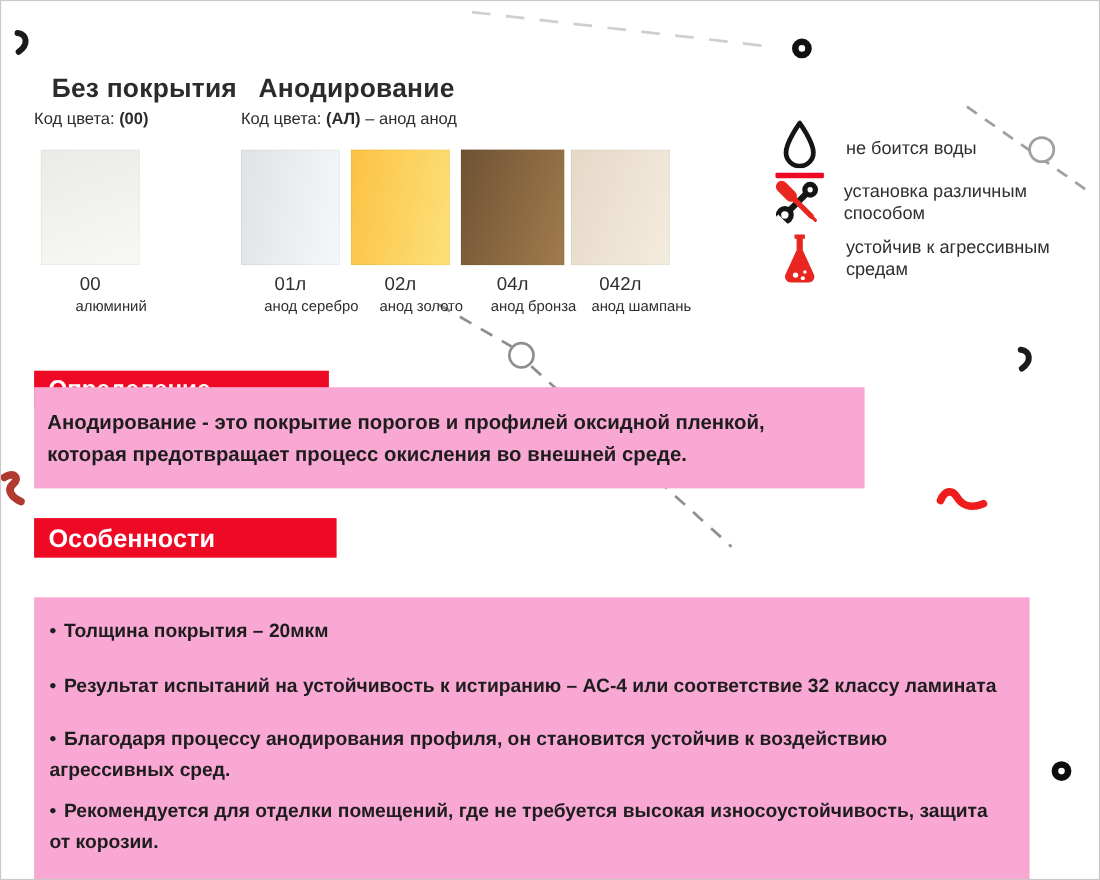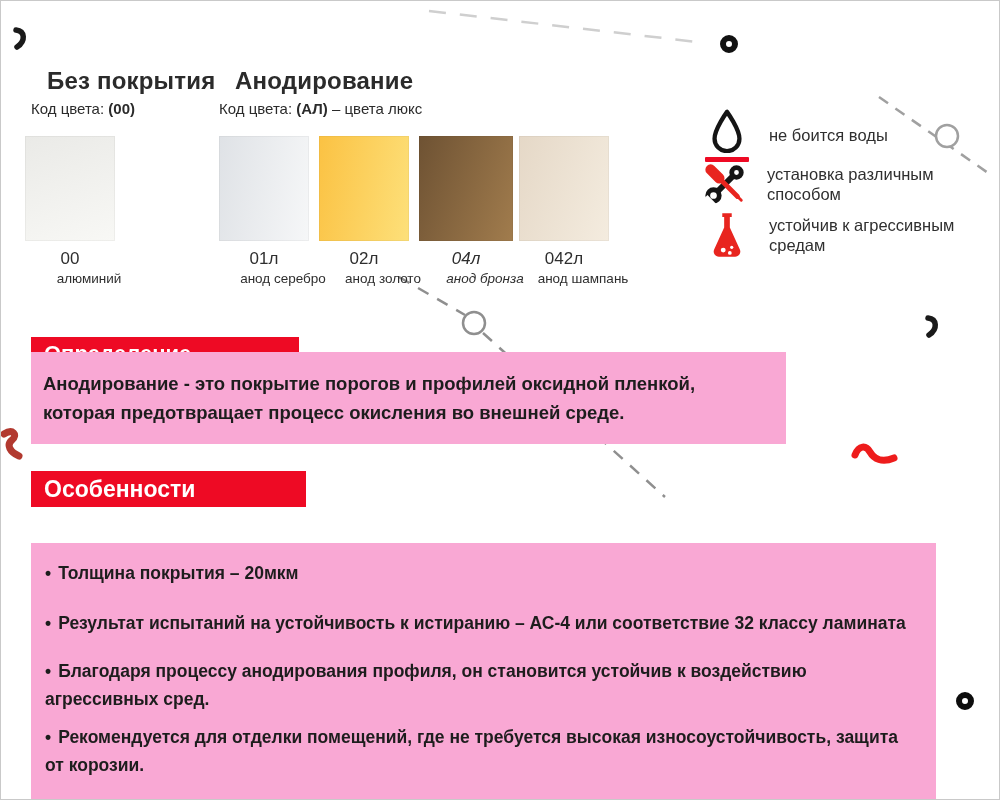--- a/index.html
+++ b/index.html
@@ -77,39 +77,39 @@
     <circle cx="16" cy="16" r="6" fill="#ffffff" stroke="#0d0d0d" stroke-width="6"></circle>
   </svg>
 
   <div class="abs content" style="left:30px;top:66px;">
     <div class="group-title">Без покрытия</div>
     <div class="code-line"><span>Код цвета: </span><b>(00)</b><span></span></div>
   </div>
 
   <div class="abs content" style="left:218px;top:66px;">
     <div class="group-title">Анодирование</div>
-    <div class="code-line"><span>Код цвета: </span><b>(АЛ)</b><span> – цвета люкс</span></div>
+    <div class="code-line"><span>Код цвета: </span><b>(АЛ)</b><span> – анод анод</span></div>
   </div>
 
-  <div class="abs content swatch-wrap" style="left:19px;top:135px;width:100px;text-align:center;">
+  <div class="abs content swatch-wrap" style="left:31px;top:135px;width:100px;text-align:center;">
     <div class="swatch" style="background: linear-gradient(160deg, rgb(234, 234, 231), rgb(248, 248, 245));"></div>
     <div class="swatch-code">00</div>
     <div class="swatch-name">алюминий</div>
   </div>
   <div class="abs content swatch-wrap" style="left:213px;top:135px;width:100px;">
     <div class="swatch" style="background: linear-gradient(100deg, rgb(223, 226, 230), rgb(246, 247, 248));"></div>
     <div class="swatch-code">01л</div>
     <div class="swatch-name">анод серебро</div>
   </div>
   <div class="abs content swatch-wrap" style="left:313px;top:135px;width:100px;">
     <div class="swatch" style="background: linear-gradient(100deg, rgb(251, 194, 67), rgb(253, 224, 122));"></div>
     <div class="swatch-code">02л</div>
     <div class="swatch-name">анод золото</div>
   </div>
-  <div class="abs content swatch-wrap" style="left:414px;top:135px;width:102px;font-style:italic;">
+  <div class="abs content swatch-wrap" style="left:414px;top:135px;width:102px;">
     <div class="swatch" style="width: 94px; background: linear-gradient(110deg, rgb(110, 82, 51), rgb(161, 124, 77));"></div>
     <div class="swatch-code">04л</div>
     <div class="swatch-name">анод бронза</div>
   </div>
   <div class="abs content swatch-wrap" style="left:513px;top:135px;width:100px;">
     <div class="swatch" style="background: linear-gradient(110deg, rgb(229, 216, 199), rgb(244, 236, 223));"></div>
     <div class="swatch-code">042л</div>
     <div class="swatch-name">анод шампань</div>
   </div>
 

